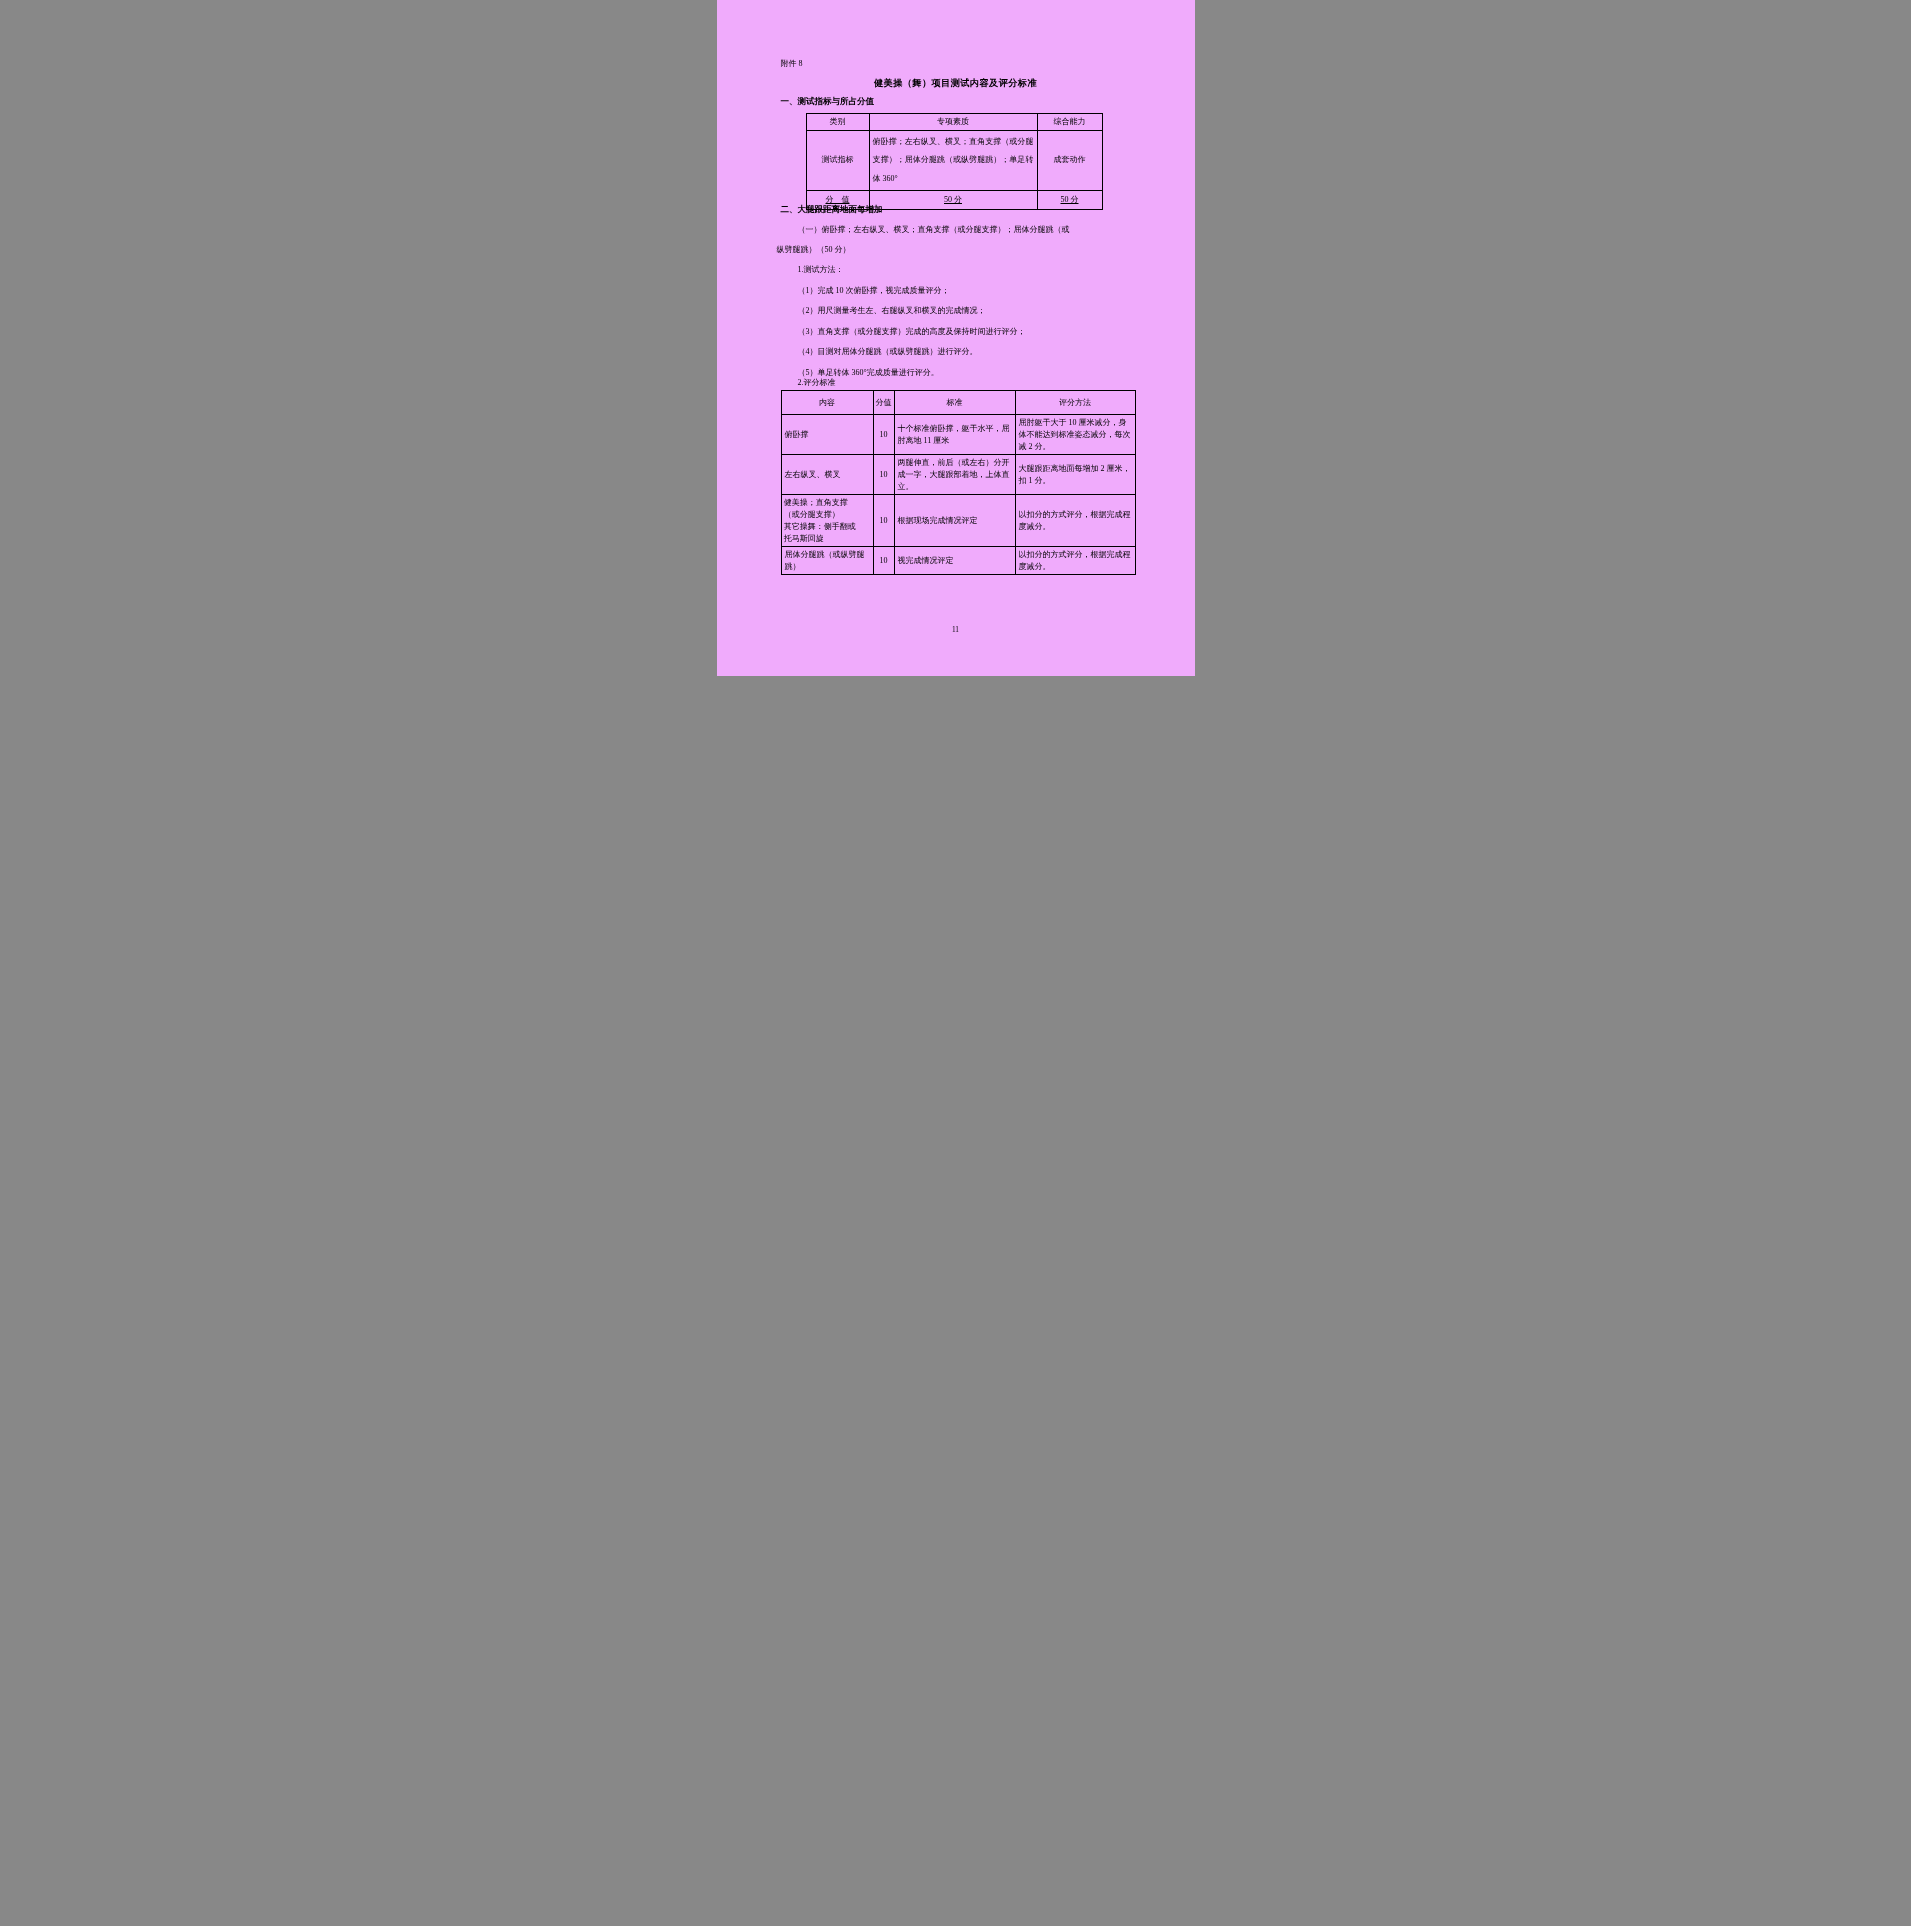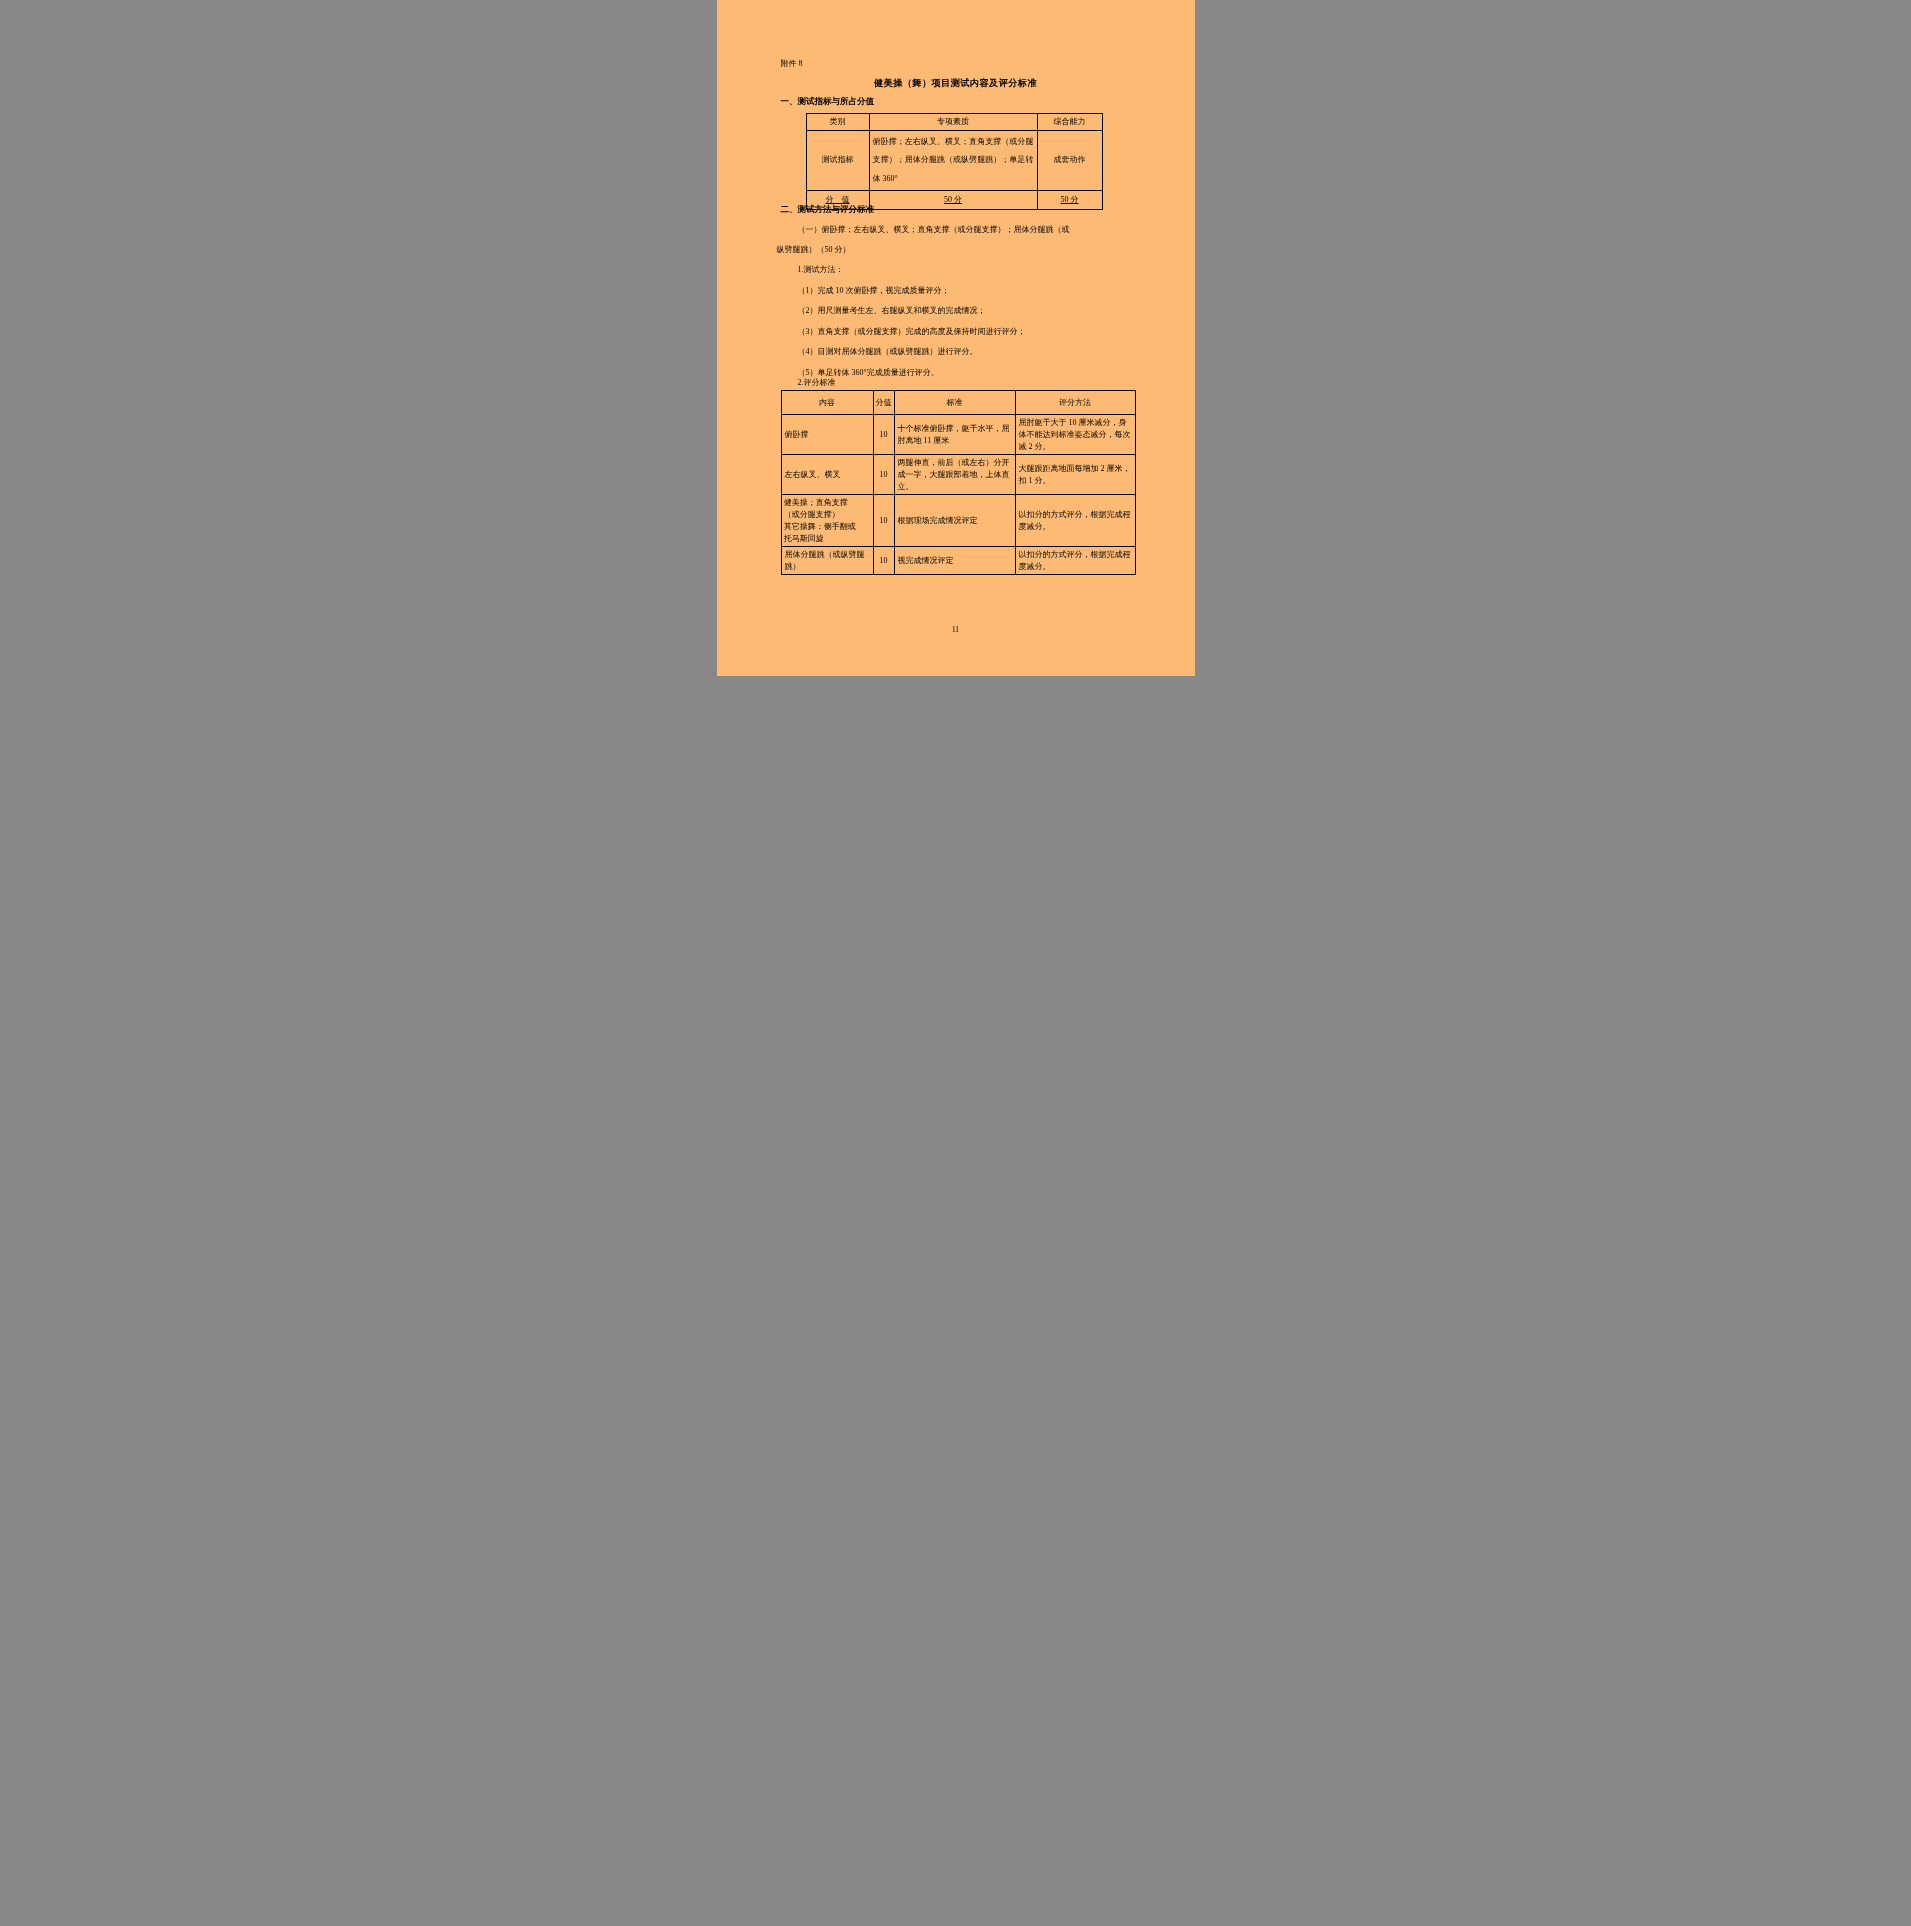--- a/index.html
+++ b/index.html
@@ -1,20 +1,20 @@
 <!DOCTYPE html>
 <html style="font-size:6.2px"><head>
 <meta charset="utf-8">
 <style>
   html,body{margin:0;padding:0;background:#888;}
   .page{
     position:relative;
     width:478px;height:676px;
     margin:0 auto;
-    background:#fdba74;
+    background:#f0abfc;
     font-family:"Liberation Serif","DejaVu Serif",serif;
     color:#000;
   }
   .abs{position:absolute;}
   .line{font-size:8px;line-height:10.4px;white-space:nowrap;}
   .heading{font-size:8.5px;font-weight:bold;}
   .doc-title{
     position:absolute;left:0;top:77px;width:100%;
     text-align:center;font-size:9.2px;font-weight:bold;letter-spacing:0.4px;
   }
@@ -75,21 +75,21 @@
       <td class="c-center">成套动作</td>
     </tr>
     <tr>
       <td class="last">分　值</td>
       <td class="last">50 分</td>
       <td class="last">50 分</td>
     </tr>
   </tbody>
     </table>
 
-  <div class="abs line heading" style="left:64px;top:204px;">二、测试方法与评分标准</div>
+  <div class="abs line heading" style="left:64px;top:204px;">二、大腿跟距离地面每增加</div>
 
   <div class="abs line" style="left:81px;top:225px;">（一）俯卧撑；左右纵叉、横叉；直角支撑（或分腿支撑）；屈体分腿跳（或</div>
   <div class="abs line" style="left:60px;top:245px;">纵劈腿跳）（50 分）</div>
 
   <div class="abs line" style="left:81px;top:265px;">1.测试方法：</div>
 
   <div class="abs line" style="left:81px;top:286px;">（1）完成 10 次俯卧撑，视完成质量评分；</div>
   <div class="abs line" style="left:81px;top:306px;">（2）用尺测量考生左、右腿纵叉和横叉的完成情况；</div>
   <div class="abs line" style="left:81px;top:327px;">（3）直角支撑（或分腿支撑）完成的高度及保持时间进行评分；</div>
   <div class="abs line" style="left:81px;top:347px;">（4）目测对屈体分腿跳（或纵劈腿跳）进行评分。</div>

